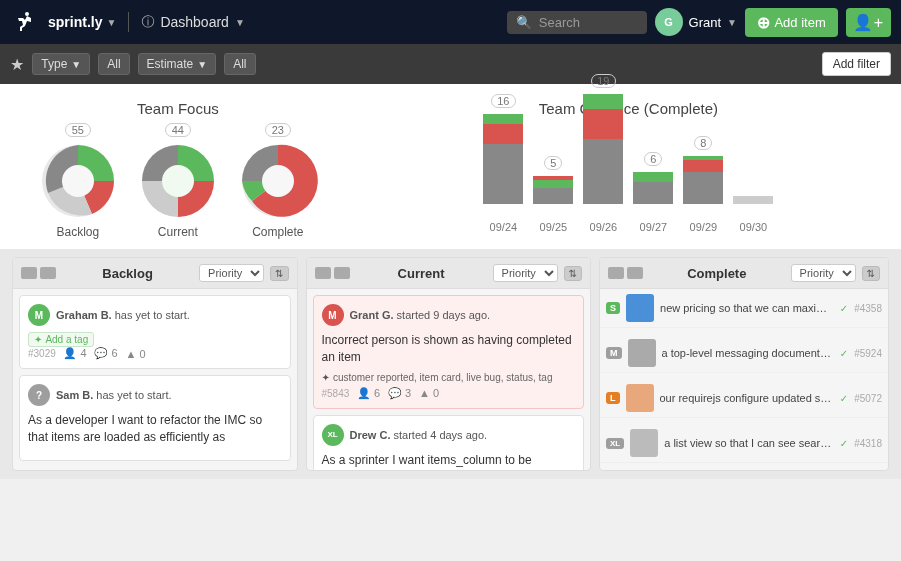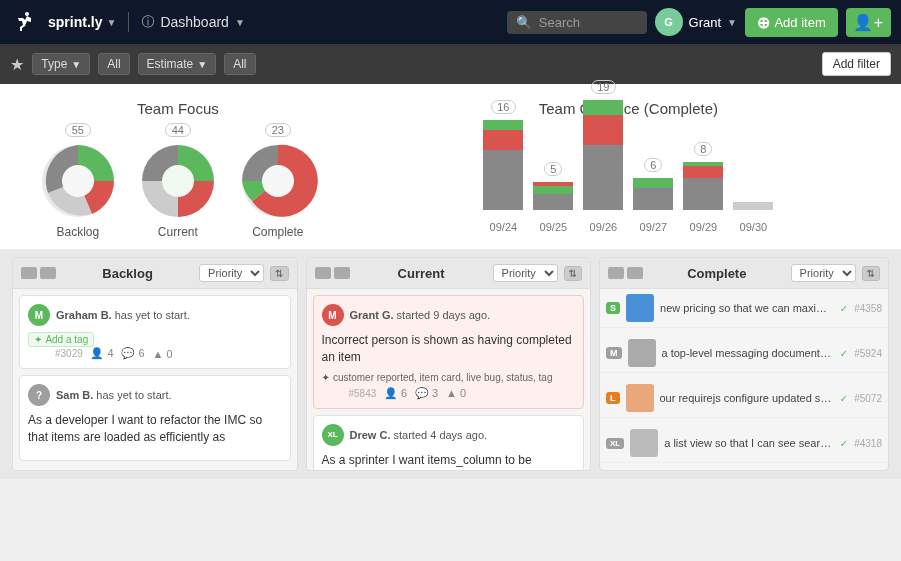--- a/index.html
+++ b/index.html
@@ -112,21 +112,21 @@
     .pie-label { font-size: 12px; color: #555; }
     .pie-count { font-size: 11px; color: #777; border: 1px solid #ccc; border-radius: 10px; padding: 0 6px; }
 
     
     .pie-svg { width: 80px; height: 80px; }
 
     
     .bar-charts { display: flex; gap: 10px; justify-content: center; align-items: flex-end; }
     .bar-item { display: flex; flex-direction: column; align-items: center; gap: 3px; }
     .bar-count { font-size: 11px; color: #777; border: 1px solid #ccc; border-radius: 10px; padding: 0 5px; margin-bottom: 3px; }
-    .bar-label { font-size: 11px; color: #777; margin-top: 8px; }
+    .bar-label { font-size: 11px; color: #777; margin-top: 14px; }
 
     
     .columns-area {
       display: flex;
       gap: 0;
       padding: 8px;
       background: #e8e8e8;
       height: 230px;
       overflow: hidden;
     }
@@ -172,21 +172,21 @@
       border: 1px solid #e0e0e0;
       padding: 8px;
       font-size: 12px;
     }
     .card-header { display: flex; align-items: center; gap: 6px; margin-bottom: 6px; }
     .card-avatar { width: 22px; height: 22px; border-radius: 50%; display: flex; align-items: center; justify-content: center; font-size: 10px; font-weight: bold; color: #fff; flex-shrink: 0; }
     .card-user { color: #555; font-size: 11px; }
     .card-body { color: #333; line-height: 1.4; margin-bottom: 6px; }
     .card-tag { display: inline-flex; align-items: center; gap: 3px; font-size: 10px; color: #5cb85c; background: #f0faf0; border: 1px solid #c8e6c9; border-radius: 3px; padding: 1px 5px; }
     .card-tags { display: flex; flex-wrap: wrap; gap: 3px; margin-bottom: 4px; }
-    .card-id { color: #aaa; font-size: 10px; margin-left: 27px; }
+    .card-id { color: #aaa; font-size: 10px; }
     .card-footer { display: flex; align-items: center; gap: 8px; color: #888; font-size: 11px; }
     .card-footer-icon { display: flex; align-items: center; gap: 2px; }
     .card-pink { background: #fff0f0; border-color: #f5c6c6; }
 
     
     .right-col { flex: 0 0 290px; }
     .list-item-row {
       display: flex;
       align-items: center;
       gap: 6px;

